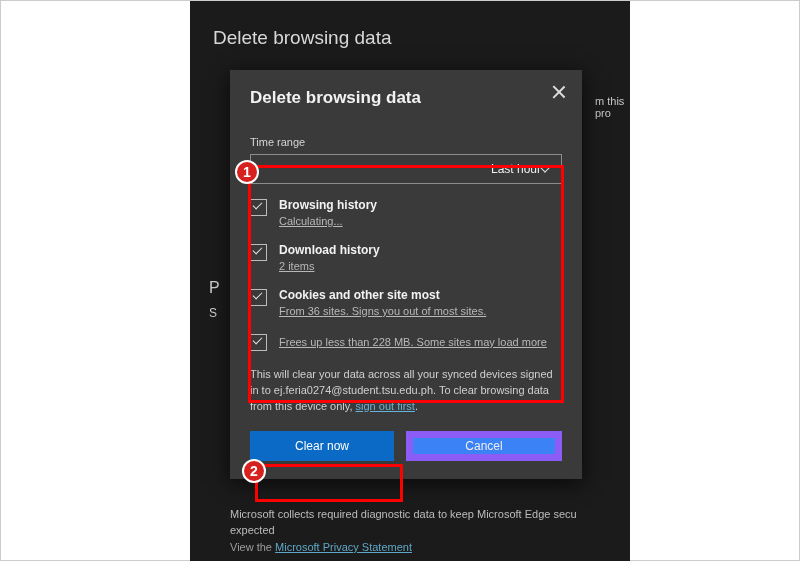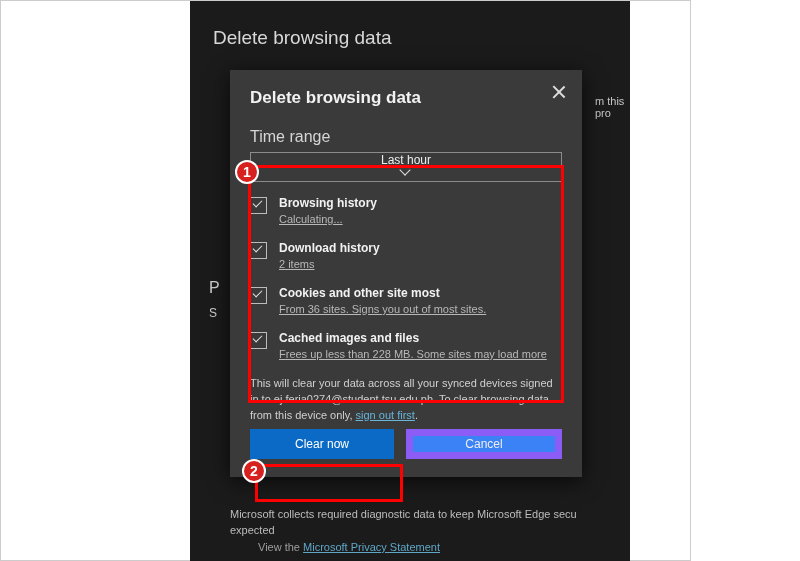--- a/index.html
+++ b/index.html
@@ -8,21 +8,21 @@
     width: 800px;
     height: 561px;
     font-family: "Segoe UI", Arial, sans-serif;
     background: #fff;
     overflow: hidden;
     position: relative;
   }
   .frame {
     position: absolute;
     left: 0; top: 0;
-    width: 691px; height: 561px;
+    width: 800px; height: 561px;
     border: 1px solid #ccc;
     box-sizing: border-box;
   }
   .bg-panel {
     position: absolute;
     left: 189px;
     top: 0;
     width: 440px;
     height: 561px;
     background: #1b1b1b;
@@ -63,21 +63,20 @@
     color: #bcbcbc;
     font-size: 11px;
     line-height: 1.45;
   }
   .bg-view {
     position: absolute;
     left: 40px;
     top: 540px;
     color: #9e9e9e;
     font-size: 11px;
-    margin-left: 28px;
   }
   .bg-link {
     color: #5fa7c7;
     text-decoration: underline;
     cursor: pointer;
   }
 
   
   .dialog {
     position: absolute;
@@ -107,38 +106,37 @@
     content: '';
     position: absolute;
     left: 8px; top: 0;
     width: 1.5px; height: 16px;
     background: #ddd;
   }
   .close-x::before { transform: rotate(45deg); }
   .close-x::after  { transform: rotate(-45deg); }
 
   .label-sm {
-    font-size: 16px;
+    font-size: 11px;
     color: #d6d6d6;
-    margin-top: 20px;
+    margin-top: 28px;
   }
 
   .select {
     margin-top: 6px;
     height: 28px;
     border: 1px solid #8c8c8c;
     background: #3a3a3a;
     display: flex;
     align-items: center;
-    justify-content: flex-start;
+    justify-content: flex-end;
     padding: 0 10px;
     font-size: 12px;
     color: #eee;
     cursor: pointer;
-    flex-direction: column;
   }
   .chev {
     width: 10px; height: 10px;
     position: relative;
   }
   .chev::before {
     content: '';
     position: absolute;
     width: 7px; height: 7px;
     border-right: 1.5px solid #ddd;
@@ -195,21 +193,21 @@
   .link {
     color: #67b5db;
     text-decoration: underline;
     cursor: pointer;
     margin-top: 32px;
   }
 
   .btn-row {
     display: flex;
     gap: 12px;
-    margin-top: 5px;
+    margin-top: 16px;
   }
   .btn {
     flex: 1;
     height: 30px;
     display: flex;
     align-items: center;
     justify-content: center;
     font-size: 12px;
     cursor: pointer;
     box-sizing: border-box;
@@ -300,21 +298,20 @@
         <div class="cb"></div>
         <div>
           <div class="item-title">Cookies and other site most</div>
           <div class="item-sub">From 36 sites. Signs you out of most sites.</div>
         </div>
       </div>
 
       <div class="item">
         <div class="cb"></div>
         <div>
-          <div class="item-title">Cached images and files</div>
           <div class="item-sub">Frees up less than 228 MB. Some sites may load more</div>
         </div>
       </div>
 
     </div>
 
     <div class="disclaimer">
       <span>This will clear your data across all your synced devices signed in to ej.feria0274@student.tsu.edu.ph. To clear browsing data from this device only, </span><span class="link">sign out first</span><span>.</span>
     </div>
 

